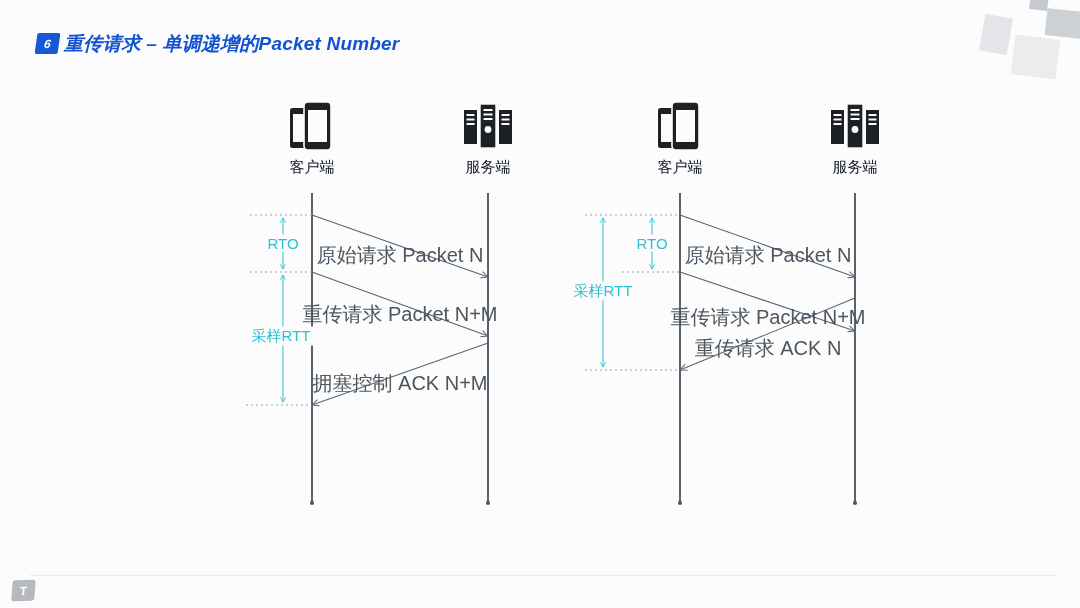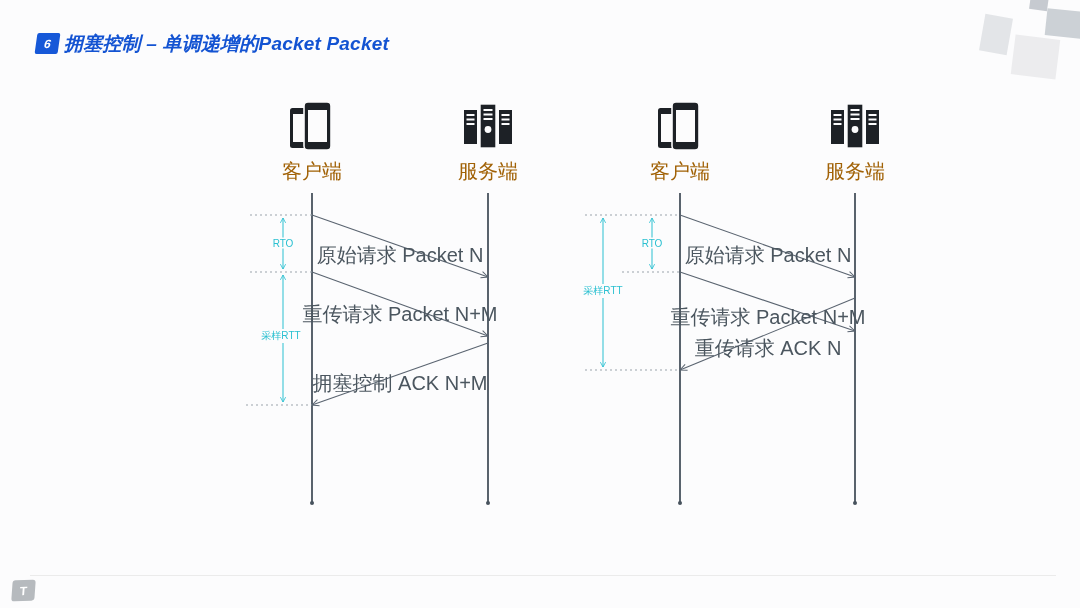--- a/index.html
+++ b/index.html
@@ -22,25 +22,25 @@
 
   
   .decor-sq{position:absolute;}
   .d1{left:1030px;top:-5px;width:18px;height:15px;background:#c6cad0;transform:rotate(8deg);}
   .d2{left:1046px;top:10px;width:36px;height:27px;background:#ccd1d6;transform:rotate(6deg);}
   .d3{left:982px;top:16px;width:28px;height:37px;background:#e3e5e8;transform:rotate(10deg);}
   .d4{left:1013px;top:37px;width:45px;height:40px;background:#ececee;transform:rotate(7deg);}
 
   
   .actor-icon{position:absolute;transform:translateX(-50%);}
-  .actor-label{position:absolute;transform:translateX(-50%);font-size:20px;color:#a16207;white-space:nowrap;}
+  .actor-label{position:absolute;transform:translateX(-50%);font-size:15px;color:#0f172a;white-space:nowrap;}
 
   
   .msg-label{position:absolute;transform:translate(-50%,-50%);font-size:20px;color:var(--msg-text);white-space:nowrap;margin-top:12px;}
-  .cyan-label{position:absolute;transform:translate(-50%,-50%);font-size:10px;color:var(--cyan);
+  .cyan-label{position:absolute;transform:translate(-50%,-50%);font-size:15px;color:var(--cyan);
     background:var(--bg);padding:0 3px;white-space:nowrap;}
 
   svg.layer{position:absolute;left:0;top:0;}
   .lifeline{stroke:var(--line);stroke-width:1.8;}
   .enddot{fill:var(--line);}
   .msg{stroke:#5a6470;stroke-width:1.1;fill:none;}
   .dash{stroke:#9aa3ab;stroke-width:1;stroke-dasharray:2 3;}
   .cyanline{stroke:var(--cyan);stroke-width:1;fill:none;}
 
   
@@ -50,21 +50,21 @@
     color:#fff;font-size:12px;font-weight:bold;}
 </style>
 </head>
 <body>
 
 <div class="slide">
 
   <div class="page-badge">
     <span>6</span>
   </div>
-  <div class="slide-title">拥塞控制 – 单调递增的Packet Packet</div>
+  <div class="slide-title">重传请求 – 单调递增的Packet Number</div>
 
   <div class="decor-sq d1"></div>
   <div class="decor-sq d2"></div>
   <div class="decor-sq d3"></div>
   <div class="decor-sq d4"></div>
 
   <svg class="layer" width="1080" height="608">
     <defs>
       <marker id="arrDark" viewBox="0 0 12 12" refX="9.5" refY="6" markerWidth="11" markerHeight="11" markerUnits="userSpaceOnUse" orient="auto-start-reverse">
         <path d="M2,2.5 L9.5,6 L2,9.5" fill="none" stroke="#5a6470" stroke-width="1.1"></path>

